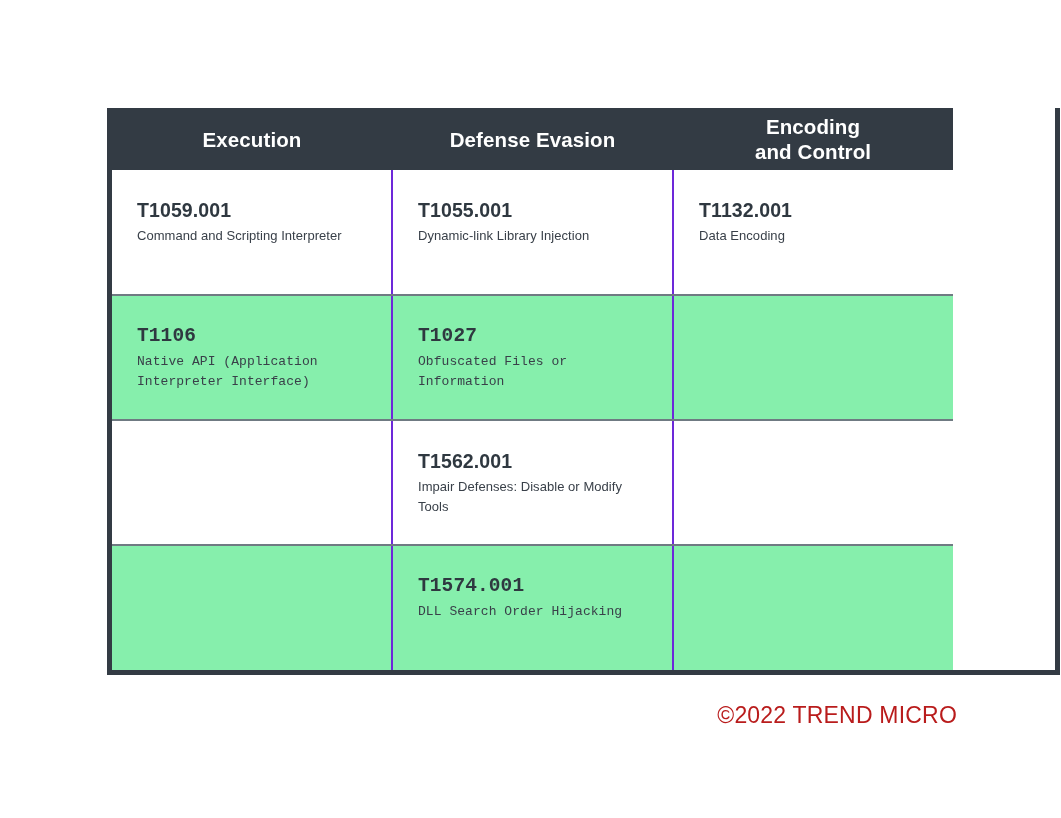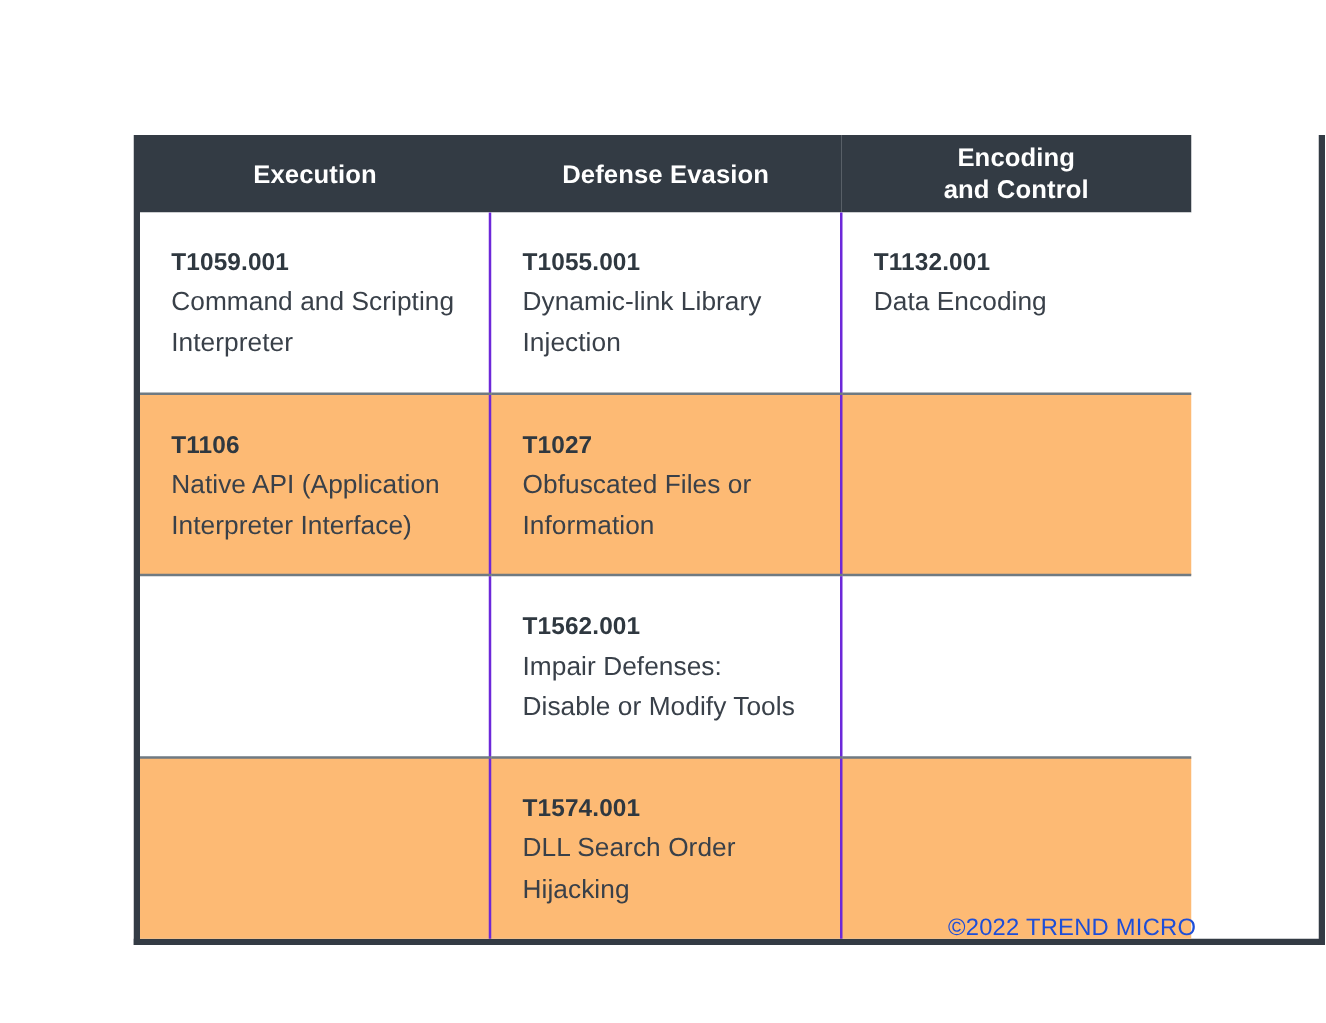--- a/index.html
+++ b/index.html
@@ -67,46 +67,46 @@
     padding: 25px 22px 22px 25px;
     height: 125px;
     box-sizing: border-box;
     border-right: 2px solid #6d28d9;
     border-bottom: 2px solid #6f7a82;
     background: #ffffff;
   }
   tbody td.cell:last-child { border-right: none; }
   tbody tr:last-child td.cell { border-bottom: none; }
 
-  tbody tr.row-shaded td.cell { background: #fdba74; }
+  tbody tr.row-shaded td.cell { background: #86efac; font-family: Liberation Mono, monospace; }
 
   .cell-id {
     font-size: 19.5px;
     font-weight: bold;
     color: #2f3840;
     line-height: 1.55;
     letter-spacing: 0.1px;
     margin: 0 0 1px 0;
   }
   .cell-desc {
-    font-size: 21px;
+    font-size: 13px;
     font-weight: normal;
     color: #394049;
     line-height: 1.56;
     letter-spacing: 0.05px;
     margin: 0;
   }
 
   
   .copyright {
     position: absolute;
     right: 104px;
-    top: 732px;
-    font-size: 19px;
-    color: #1d4ed8;
+    top: 702px;
+    font-size: 23px;
+    color: #b91c1c;
     letter-spacing: 0.2px;
     white-space: nowrap;
   }
 </style>
 </head>
 <body>
 
 <div class="page">
 
   <div class="matrix-table-wrap">

